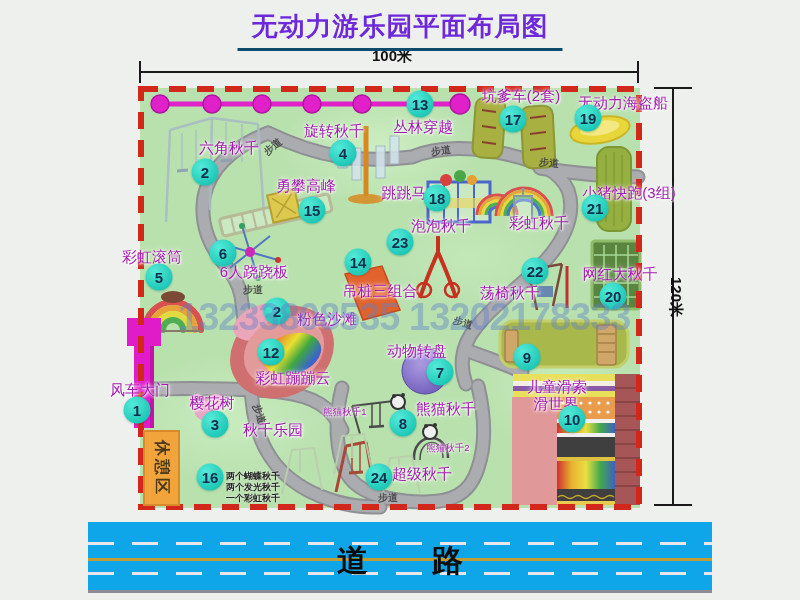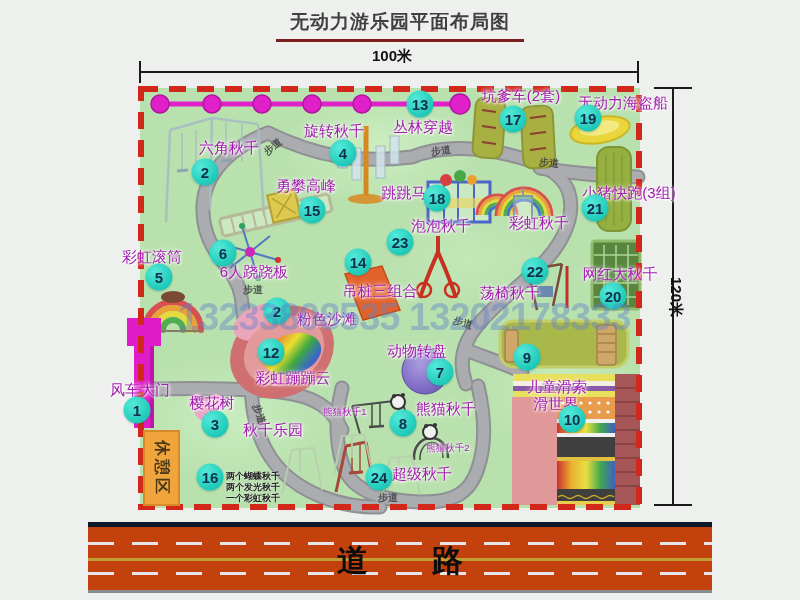--- a/index.html
+++ b/index.html
@@ -3,22 +3,22 @@
 <meta charset="utf-8">
 <style>
   html,body{margin:0;padding:0;}
   .stage{
     position:relative;width:800px;height:600px;overflow:hidden;
     background:#eef0ee;
     font-family:"Liberation Sans","DejaVu Sans",sans-serif;
   }
   .title{
     position:absolute;left:50%;top:9px;transform:translateX(-50%);
-    font-size:19px;font-weight:bold;color:#404040;letter-spacing:1px;
-    border-bottom:3px solid #7f1d1d;padding:0 14px 4px 14px;white-space:nowrap;z-index:20;
+    font-size:26px;font-weight:bold;color:#6d28d9;letter-spacing:1px;
+    border-bottom:3px solid #0c4a6e;padding:0 14px 4px 14px;white-space:nowrap;z-index:20;
   }
   
   .park{
     position:absolute;left:140px;top:88px;width:500px;height:420px;
     background:
       radial-gradient(ellipse 140px 80px at 240px 60px, #cdeec2 0%, rgba(205,238,194,0) 70%),
       radial-gradient(ellipse 120px 90px at 420px 300px, #c6ecba 0%, rgba(198,236,186,0) 70%),
       radial-gradient(ellipse 150px 90px at 90px 330px, #c9ecbf 0%, rgba(201,236,191,0) 70%),
       radial-gradient(ellipse 120px 70px at 330px 170px, #c3e8b8 0%, rgba(195,232,184,0) 70%),
       #b9e1ae;
@@ -64,21 +64,21 @@
     display:inline-block;transform:rotate(90deg);
     font-size:16px;font-weight:bold;color:#4a3a18;letter-spacing:3px;white-space:nowrap;
   }
   
   .wm{position:absolute;white-space:nowrap;pointer-events:none;z-index:60;font-weight:bold;}
   .wm-company{left:258px;top:253px;font-size:42px;color:rgba(255,255,255,.5);letter-spacing:2px;}
   .wm-phone{left:178px;top:296px;font-size:38px;color:rgba(96,128,200,.42);letter-spacing:-1px;}
   
   .road{
     position:absolute;left:88px;top:522px;width:624px;height:63px;
-    background:#c2410c;border-top:5px solid #0f172a;border-bottom:3px solid #8a8a92;
+    background:#0ea5e9;border-top:5px solid #0ea5e9;border-bottom:3px solid #8a8a92;
     box-sizing:content-box;z-index:5;
   }
   .road-dash{position:absolute;left:0;right:0;height:3px;
     background:repeating-linear-gradient(90deg,#e6e6ec 0 26px,rgba(0,0,0,0) 26px 44px);}
   .road-dash.d1{top:15px;}
   .road-dash.d2{top:45px;}
   .road-yellow{position:absolute;left:0;right:0;top:31px;height:3px;background:#bf9c35;}
   .road-label{
     position:absolute;left:50%;top:13px;transform:translateX(-50%);
     font-size:31px;font-weight:bold;color:#0c0c0c;

